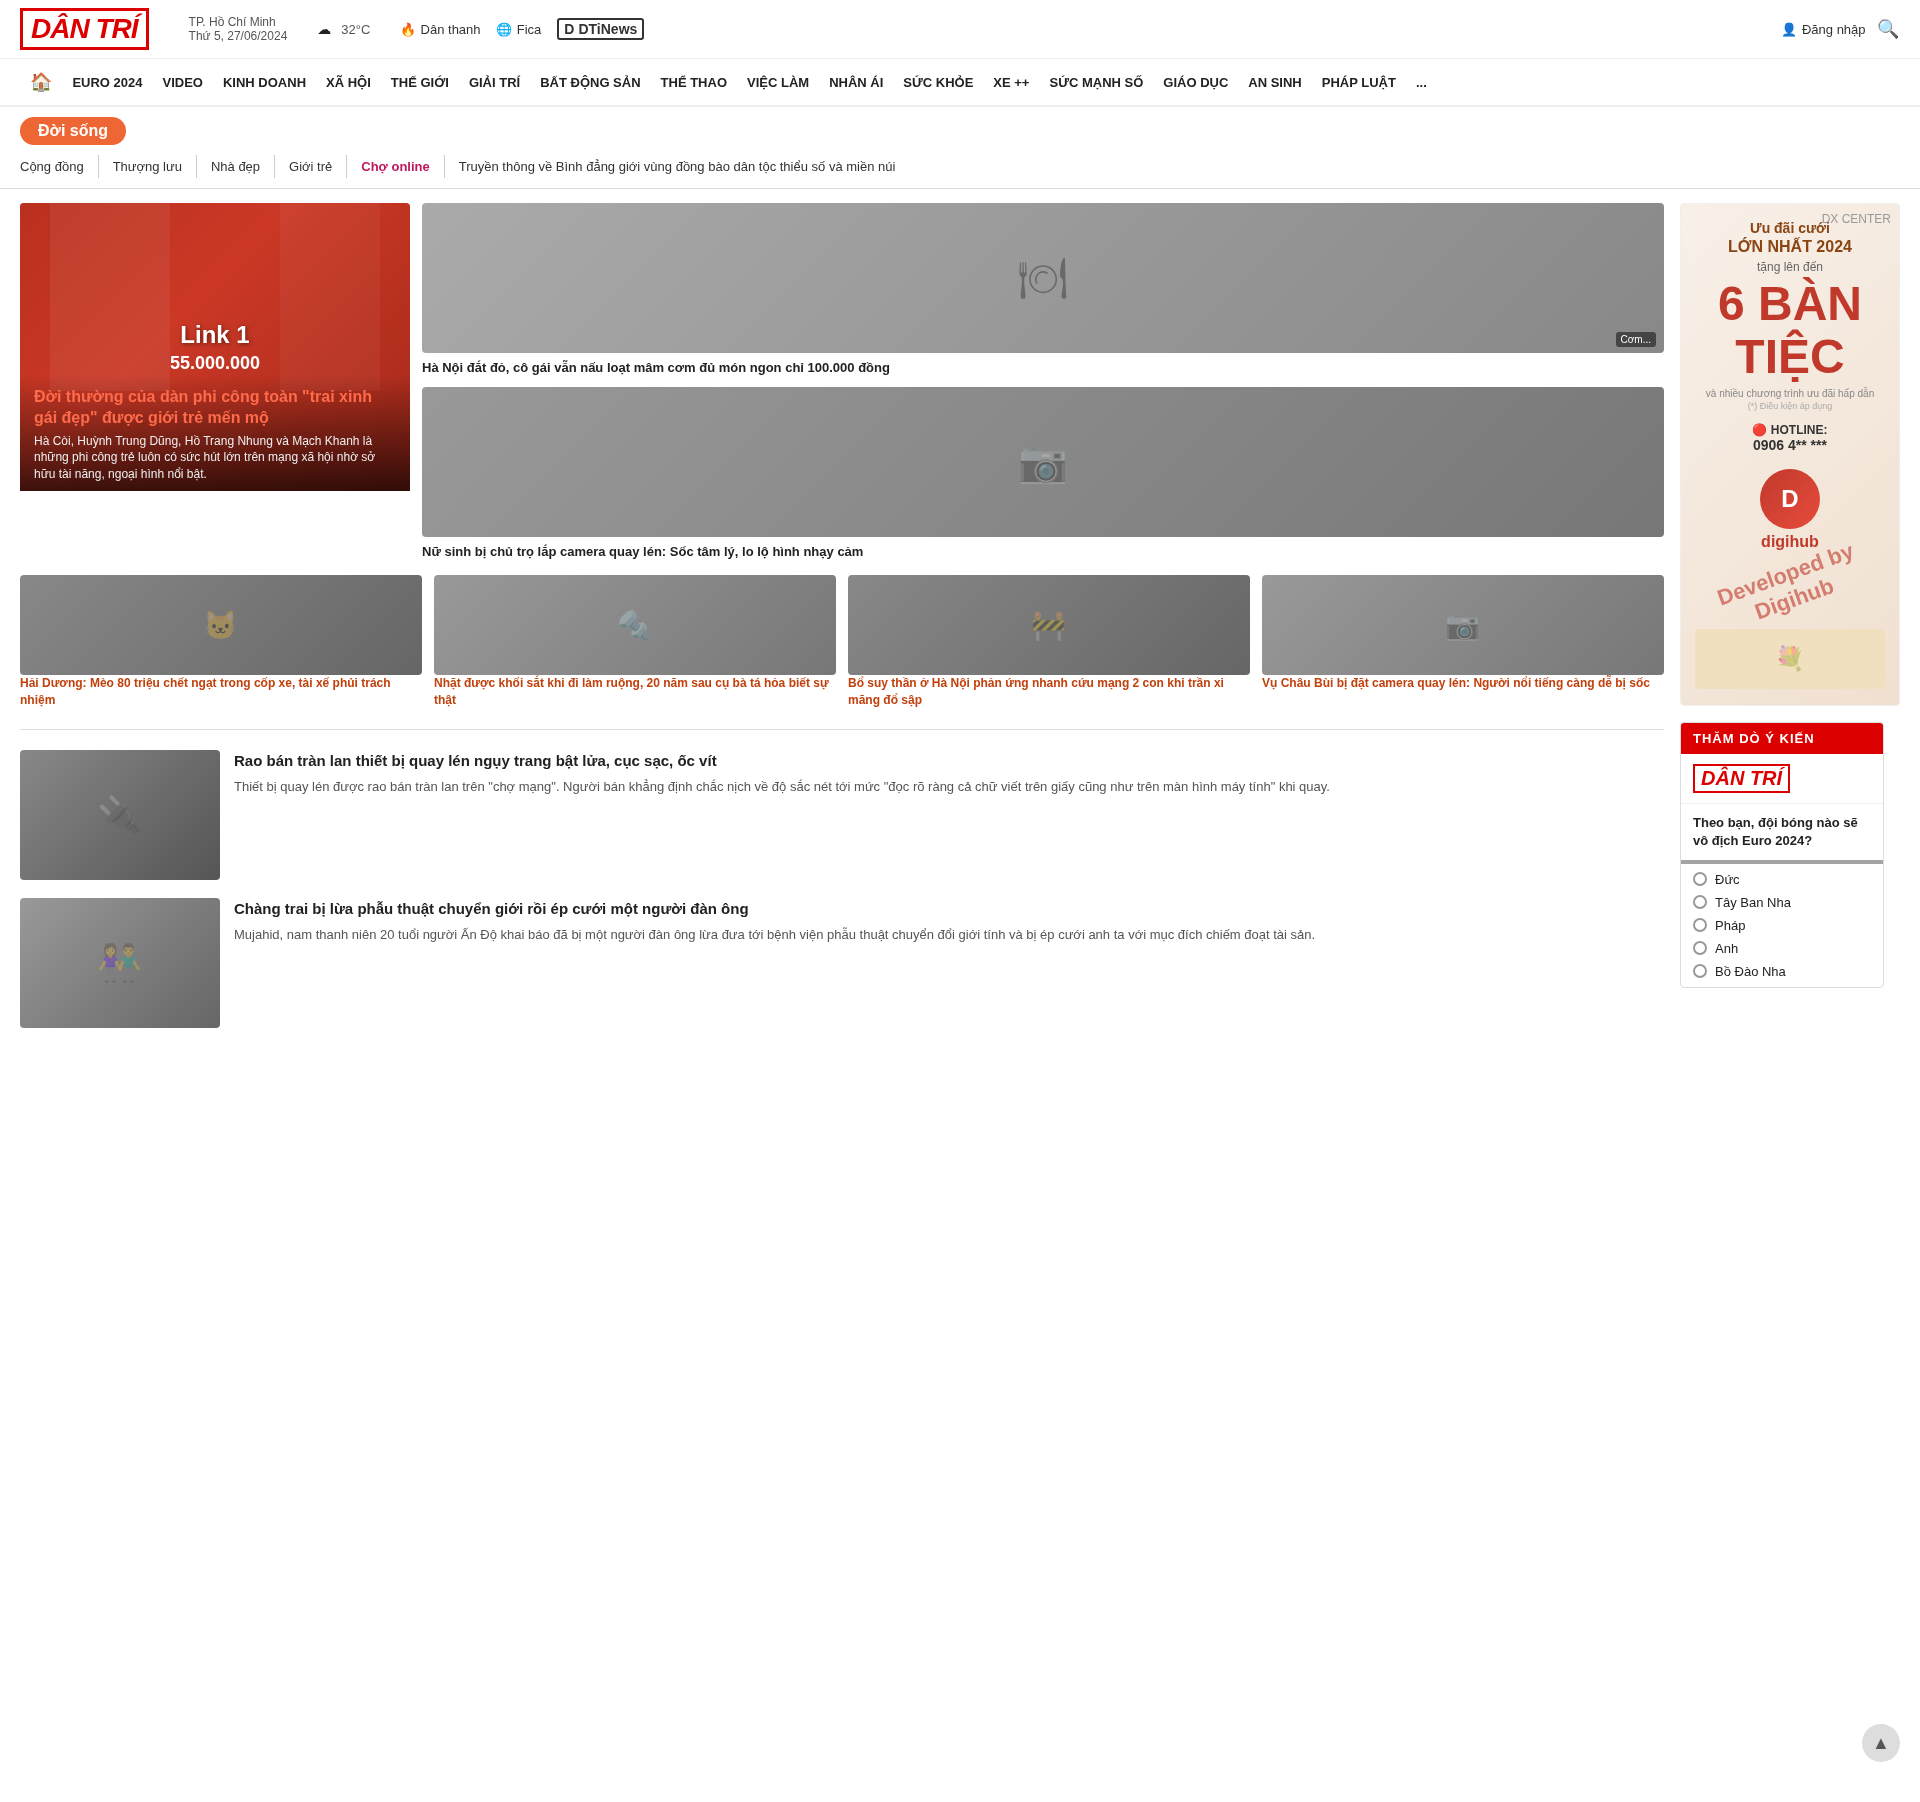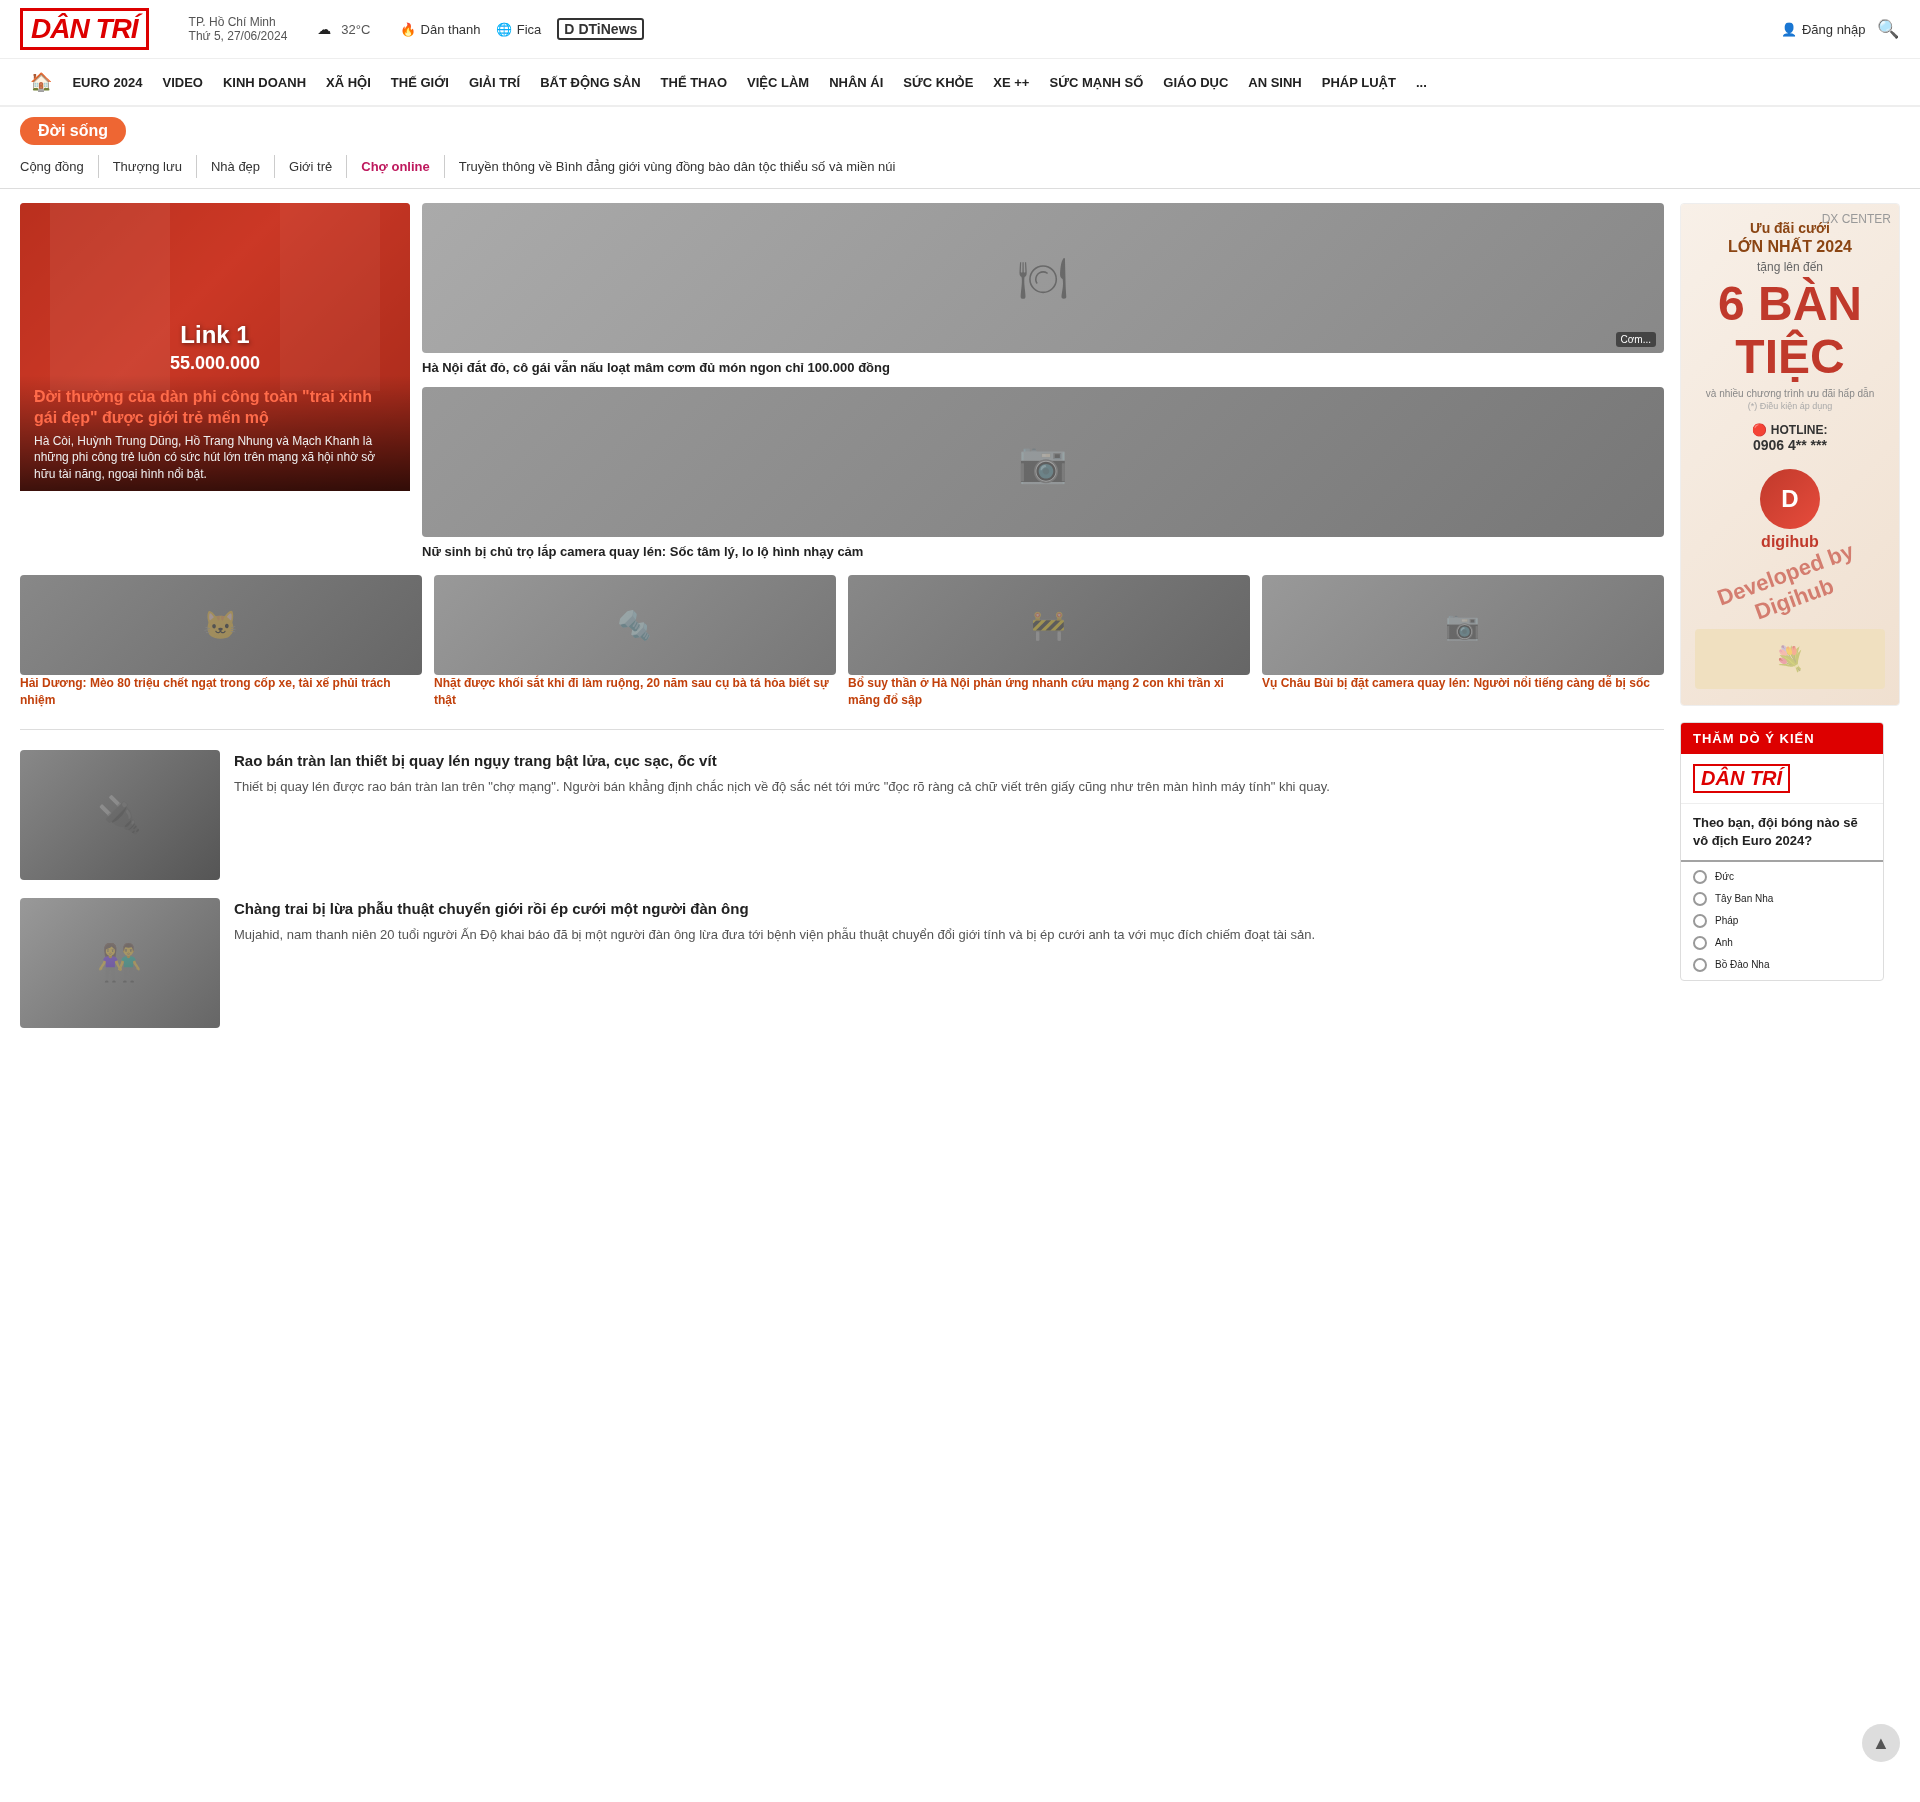--- a/index.html
+++ b/index.html
@@ -66,23 +66,23 @@
     .list-articles { display: flex; flex-direction: column; gap: 18px; }
     .list-article { display: flex; gap: 14px; cursor: pointer; }
     .list-article-text h3 { font-size: 15px; font-weight: 700; color: #222; line-height: 1.4; }
     .list-article-text p { font-size: 13px; color: #555; margin-top: 6px; line-height: 1.5; }
 
     
     .sidebar-poll { border: 1px solid #ddd; border-radius: 4px; padding: 0; overflow: hidden; width: 204px; }
     .poll-header { background: #d00; color: #fff; font-weight: 700; font-size: 13px; padding: 8px 12px; letter-spacing: 1px; }
     .poll-logo { background: #fff; padding: 10px 12px; border-bottom: 1px solid #eee; }
     .poll-logo-text { font-size: 20px; font-weight: 900; color: #d00; font-style: italic; border: 2px solid #d00; display: inline-block; padding: 1px 6px; }
-    .poll-question { padding: 10px 12px; font-size: 13px; font-weight: 700; color: #222; line-height: 1.4; border-bottom: 2px solid #a3a3a3; }
+    .poll-question { padding: 10px 12px; font-size: 13px; font-weight: 700; color: #222; line-height: 1.4; border-bottom: 4px solid #a3a3a3; }
     .poll-options { padding: 8px 12px; display: flex; flex-direction: column; gap: 8px; }
-    .poll-option { display: flex; align-items: center; gap: 8px; font-size: 10px; cursor: pointer; }
+    .poll-option { display: flex; align-items: center; gap: 8px; font-size: 13px; cursor: pointer; }
     .poll-radio { width: 14px; height: 14px; border: 2px solid #999; border-radius: 50%; flex-shrink: 0; }
 
     
     .scroll-top { position: fixed; right: 20px; bottom: 40px; width: 38px; height: 38px; background: #ddd; border-radius: 50%; display: flex; align-items: center; justify-content: center; cursor: pointer; font-size: 18px; color: #555; z-index: 100; }
   </style>
 </head>
 <body>
 
 <div class="top-bar">
   <div class="logo">DÂN TRÍ</div>

